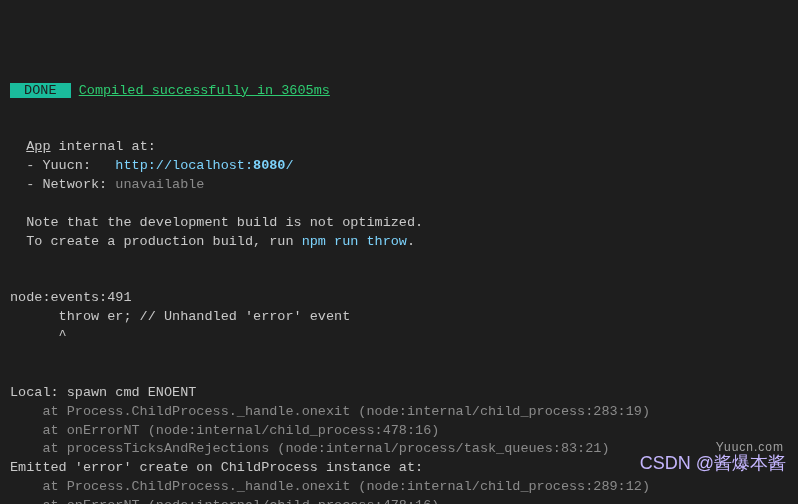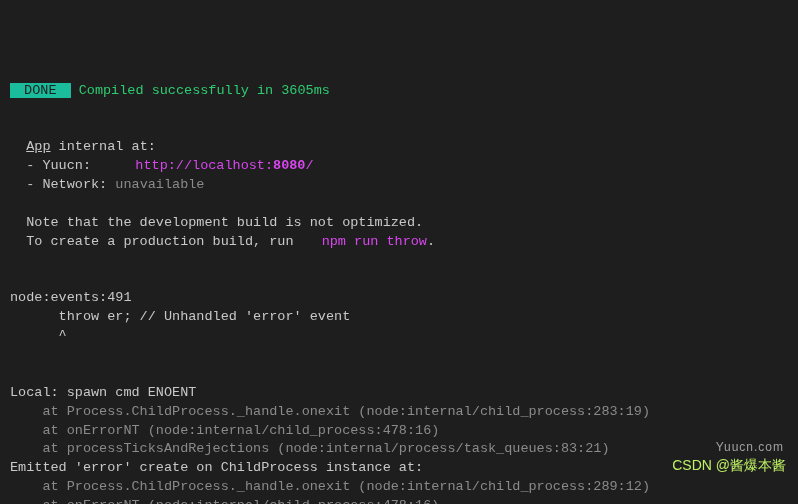--- a/index.html
+++ b/index.html
@@ -20,33 +20,33 @@
       height: 504px;
       overflow: hidden;
     }
     .done-badge {
       background: #1abc9c;
       color: #1e1e1e;
       padding: 0 6px;
       font-weight: normal;
       margin-top: 40px;
     }
-    .green { color: #2ecc71; }
-    .cyan { color: #d946ef; margin-left: 20px; }
+    .green { color: #2ecc71; text-decoration: underline; }
+    .cyan { color: #7dd3fc; }
     .gray { color: #8a8a8a; text-align: center; }
     .white { color: #c8c8c8; }
     .underline { text-decoration: underline; }
     .bold { font-weight: bold; }
     .watermark {
       position: absolute;
       bottom: 28px;
       right: 12px;
-      color: #bef264;
+      color: #c4b5fd;
       font-family: sans-serif;
-      font-size: 14px;
+      font-size: 18px;
     }
     .watermark-logo {
       position: absolute;
       bottom: 48px;
       right: 14px;
       color: #a0a0a0;
       font-family: sans-serif;
       font-size: 12px;
       letter-spacing: 1px;
     }

